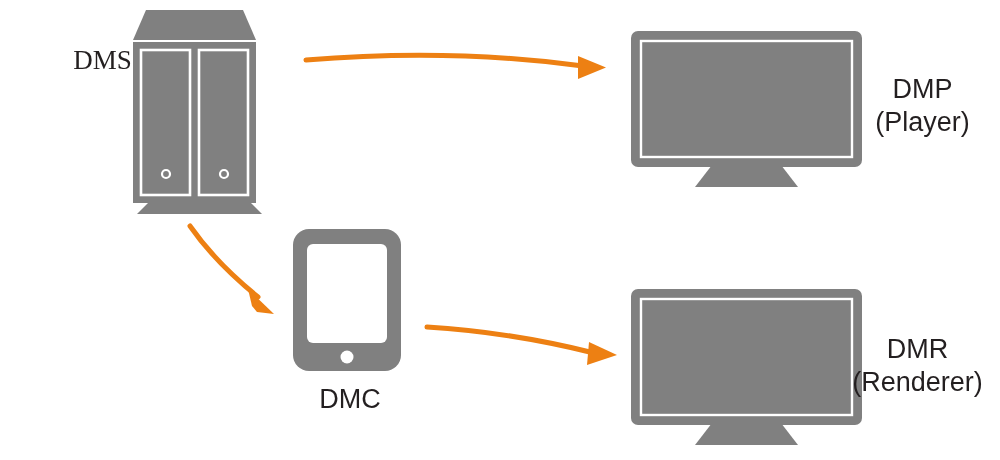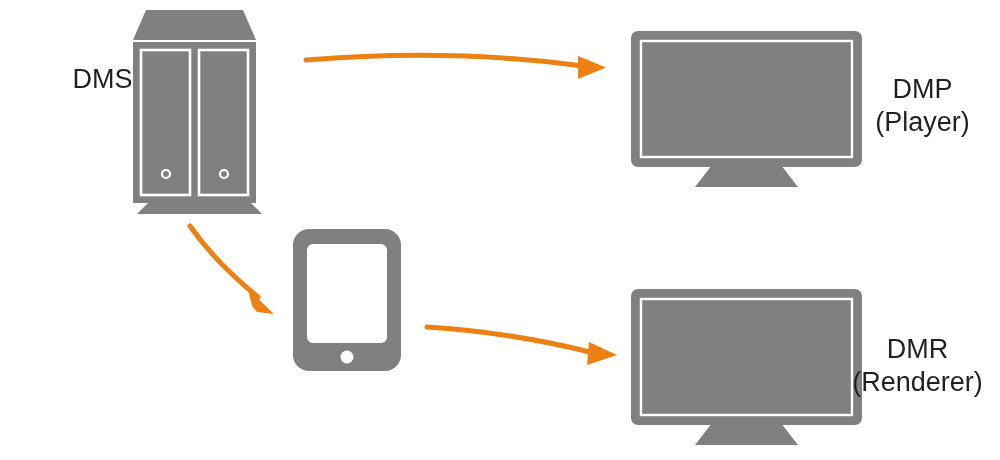--- a/index.html
+++ b/index.html
@@ -26,21 +26,21 @@
     color: #231f20;
     font-family: "Liberation Sans", sans-serif;
     font-size: 27px;
     line-height: 33px;
     text-align: center;
     white-space: nowrap;
     letter-spacing: 0px;
   }
   .label .l1, .label .l2 { display: block; }
 
-  #label-dms  { left: 0px;   top: 63px;  width: 205px; }
+  #label-dms  { left: 0px;   top: 44px;  width: 205px; font-family: Liberation Serif, serif; }
   #label-dmp  { left: 820px; top: 73px;  width: 205px; }
   #label-dmc  { left: 240px; top: 383px; width: 220px; }
   #label-dmr  { left: 810px; top: 333px; width: 215px; }
 </style>
 </head>
 <body>
 
 <svg id="canvas" viewBox="0 0 1000 460" xmlns="http://www.w3.org/2000/svg">
 
   <g>
@@ -99,18 +99,19 @@
 <div class="label" id="label-dms">
   <span class="l1">DMS</span>
 </div>
 
 <div class="label" id="label-dmp">
   <span class="l1">DMP</span>
   <span class="l2">(Player)</span>
 </div>
 
 <div class="label" id="label-dmc">
+  <span class="l1">DMC</span>
 </div>
 
 <div class="label" id="label-dmr">
   <span class="l1">DMR</span>
   <span class="l2">(Renderer)</span>
 </div>
 
 </body></html>

